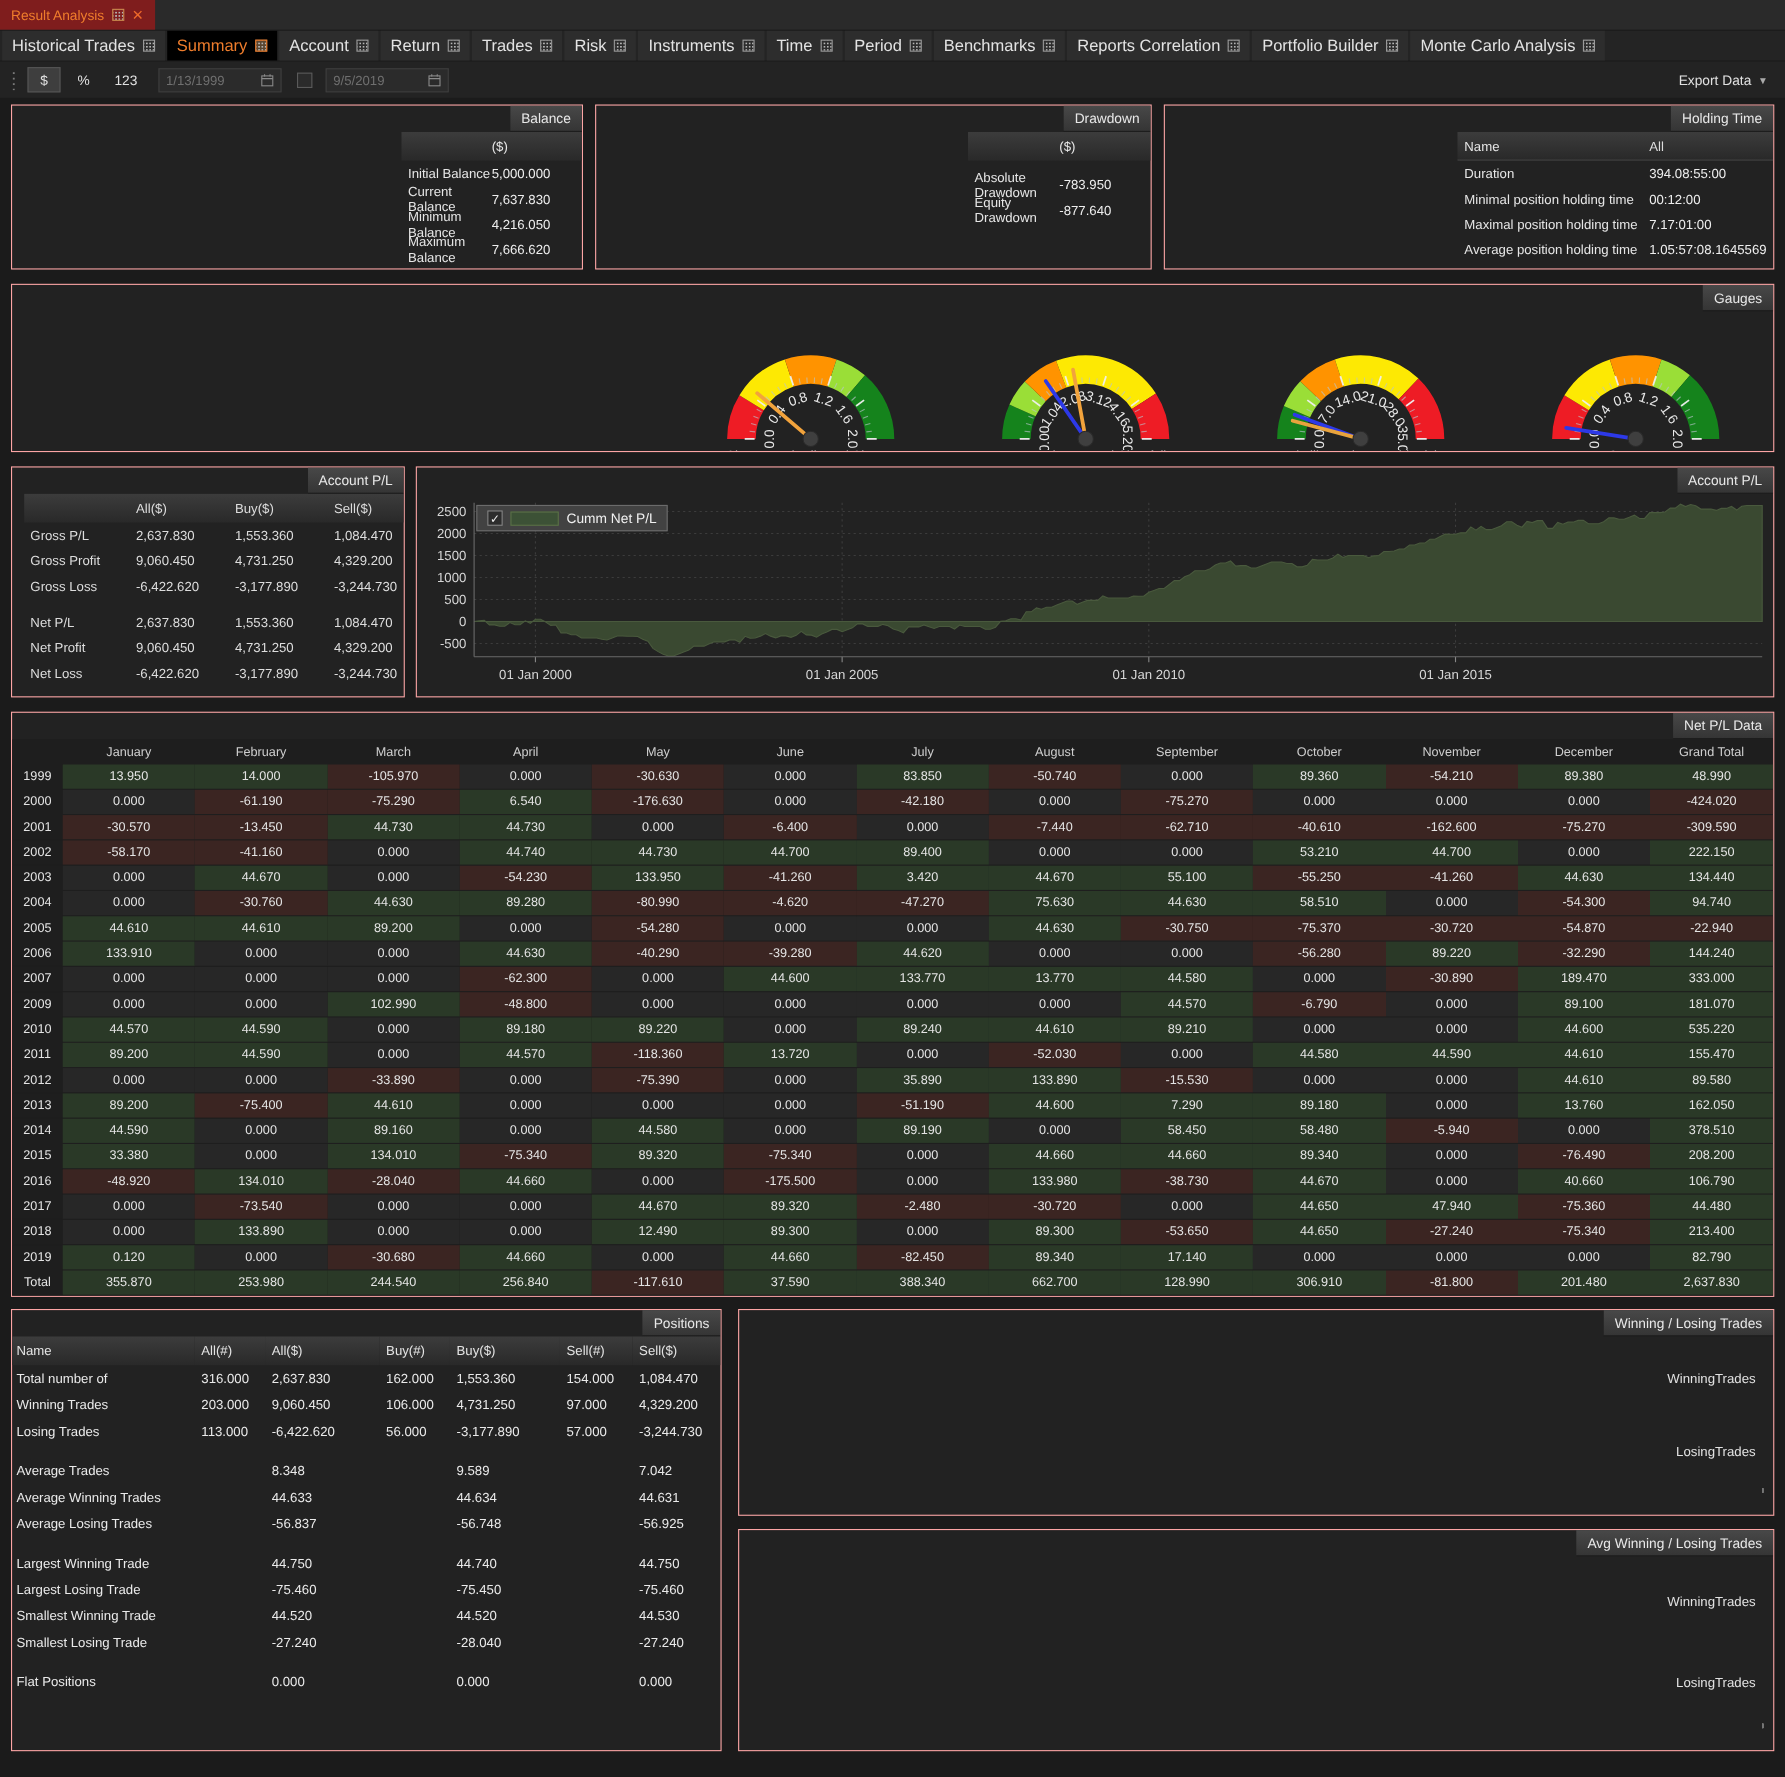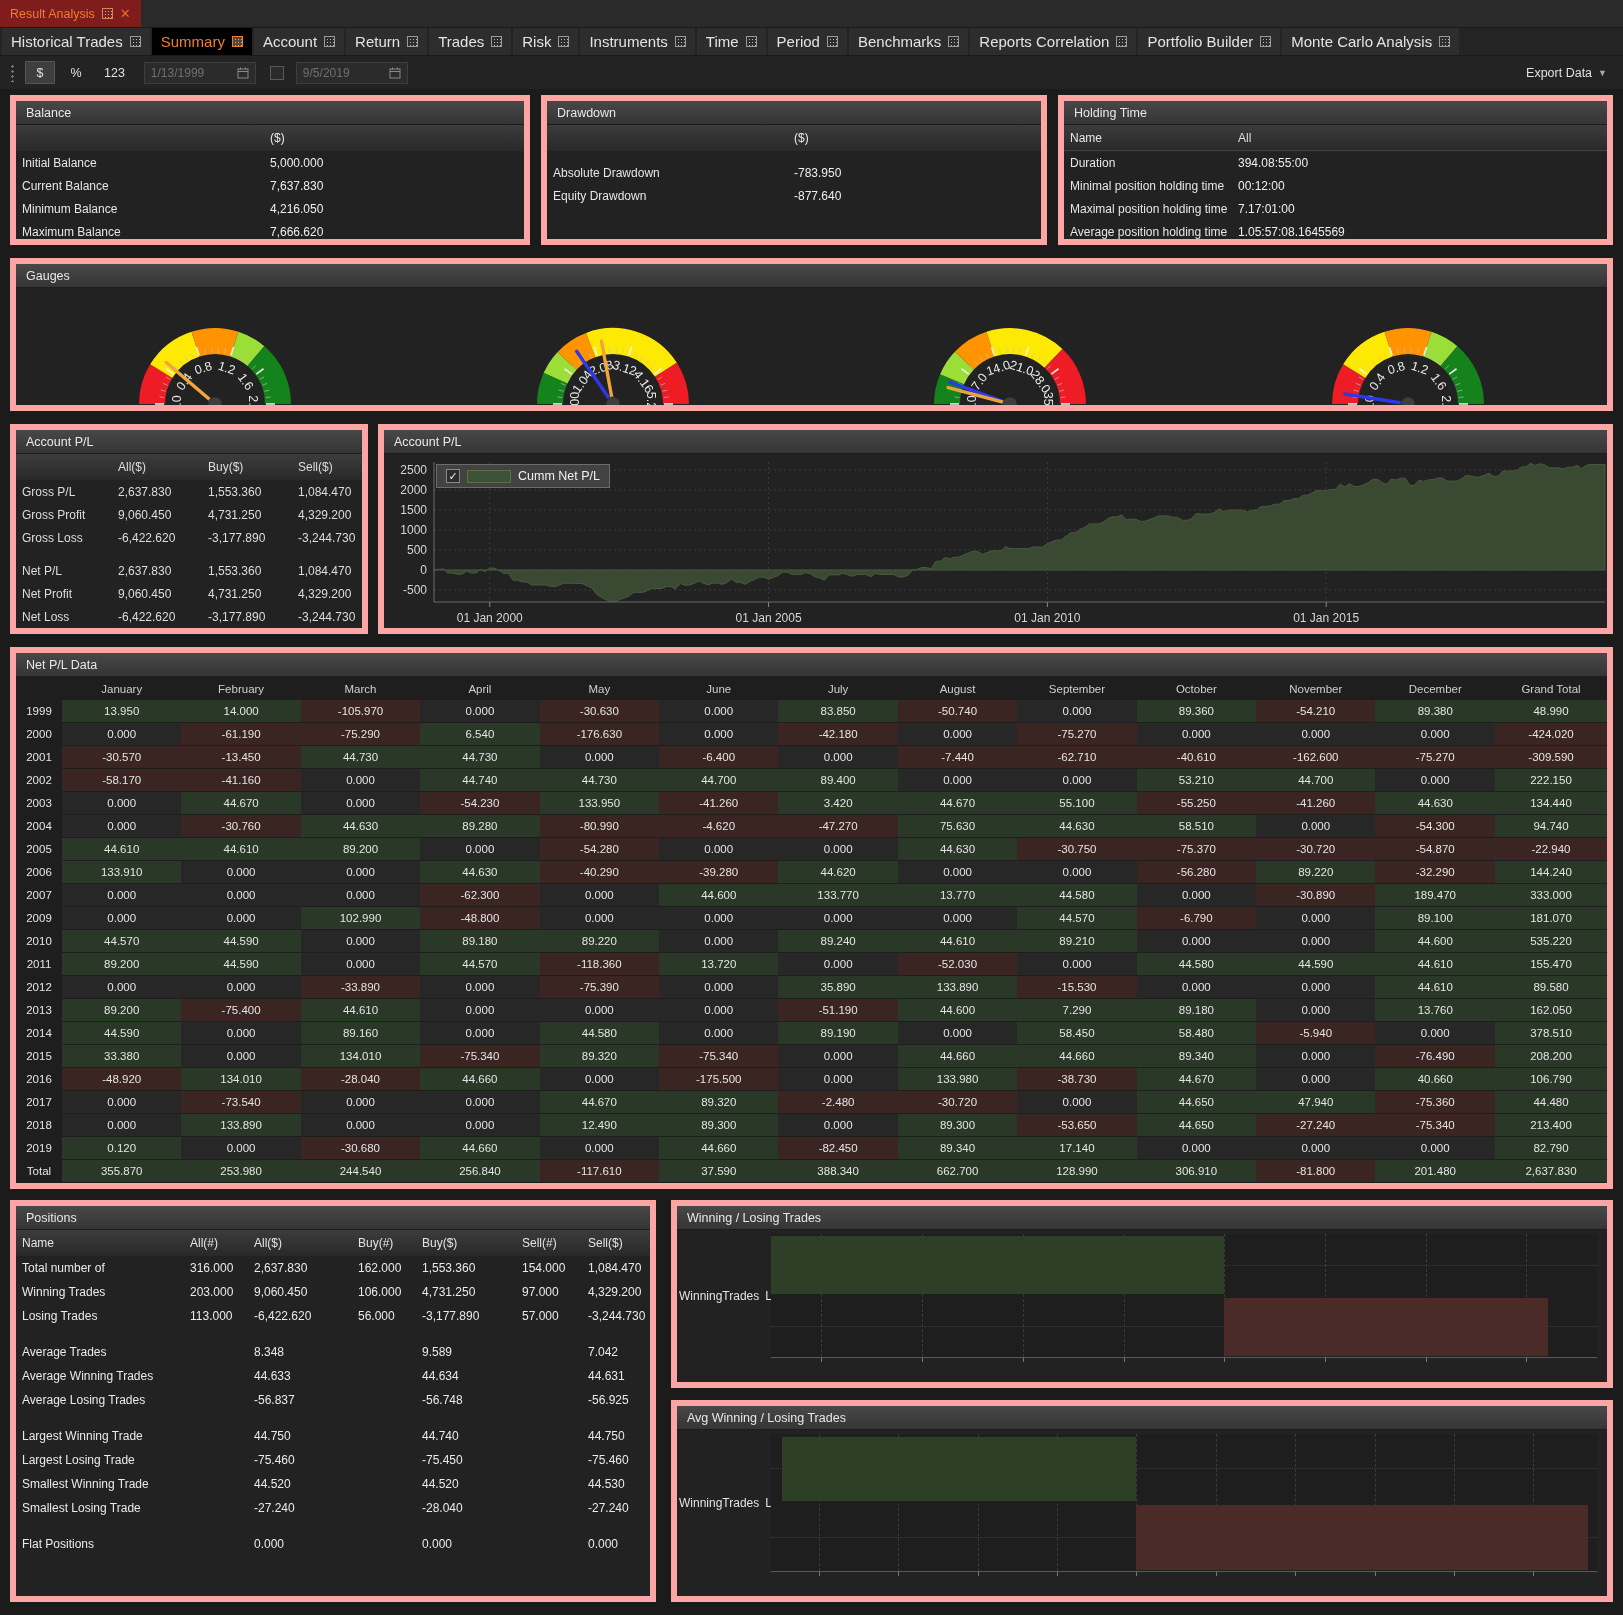--- a/index.html
+++ b/index.html
@@ -30,21 +30,21 @@
      color:#e0e0e0; font-size:12.5px; padding:0 7px; }
   .tbtn.active { background:#3e3e3e; border:1px solid #555; }
   .datefield { width:112px; height:22px; background:#2b2b2b; border:1px solid #3e3e3e; color:#6f6f6f;
      display:flex; align-items:center; justify-content:space-between; padding:0 6px; margin-left:6px; font-size:12px; }
   .checkbox { width:14px; height:14px; background:#2b2b2b; border:1px solid #5a5a5a; margin-left:8px; }
   .export { margin-left:auto; display:flex; align-items:center; gap:6px; color:#e0e0e0; font-size:12.5px; padding-right:6px; }
   .chev { color:#aaa; font-size:9px; }
 
   
   .content { padding:6px 10px 0 10px; }
-  .panel { border:6px solid #fca5a5; background:#222222; display:flex; flex-direction:column; overflow:hidden; }
+  .panel { border:1px solid #fca5a5; background:#222222; display:flex; flex-direction:column; overflow:hidden;align-items:flex-end; }
   .panel-h { flex:0 0 24px; background:linear-gradient(#484848,#353535); display:flex; align-items:center;
      padding:0 10px; color:#e8e8e8; font-size:12.5px; border-bottom:1px solid #1d1d1d; }
   .panel-b { flex:1; position:relative; }
 
   .row1 { display:flex; gap:11px; height:150px; margin-bottom:13px; }
   .p-balance { width:520px; } .p-drawdown { width:506px; } .p-holding { flex:1; }
 
   .thead-strip { background:linear-gradient(#3c3c3c,#292929); }
   .kv-head { height:26px; display:flex; align-items:center; padding:0 6px; color:#e8e8e8; }
   .kv-head .hdr-cell { margin-left:50%; }
@@ -92,21 +92,21 @@
   .p-positions { width:646px; }
   .bottom-right { flex:1; display:flex; flex-direction:column; gap:12px; }
   .p-wl { height:188px; } .p-awl { flex:1; }
   table.pos { width:100%; table-layout:fixed; border-collapse:collapse; font-size:12px; }
   table.pos th { font-weight:normal; text-align:left; color:#e4e4e4; height:26px; padding-left:6px; }
   table.pos td { height:24px; padding-left:6px; color:#eaeaea; white-space:nowrap; overflow:hidden; }
   tr.spacer td { height:12px; }
 
   .hb-body { display:flex; flex-direction:column; height:100%; padding:4px 10px 2px 2px; }
   .hb-main { flex:1; display:flex; }
-  .hb-labels { width:92px; display:flex; flex-direction:row; }
+  .hb-labels { width:92px; display:flex; flex-direction:column; }
   .hb-labels div { flex:1; display:flex; align-items:center; justify-content:flex-end; padding-right:6px; color:#e2e2e2; font-size:12px; }
   .hb-plot { flex:1; position:relative; border-bottom:1px solid #5a5a5a; background:#1e1e1e; overflow:hidden; }
   .hb-grid { position:absolute; top:0; bottom:0; width:0; border-left:1px dashed #3a3a3a; }
   .hb-guide { position:absolute; left:0; right:0; height:0; border-top:1px dotted #3d3d3d; }
   .hb-bar { position:absolute; }
   .hb-axis { height:22px; position:relative; margin-left:92px; }
   .hb-axis span { position:absolute; transform:translateX(-50%); color:#d6d6d6; font-size:12px; top:22px; }
   .hb-tick { position:absolute; width:1px; height:4px; background:#777; top:0; }
 </style>
 </head>

